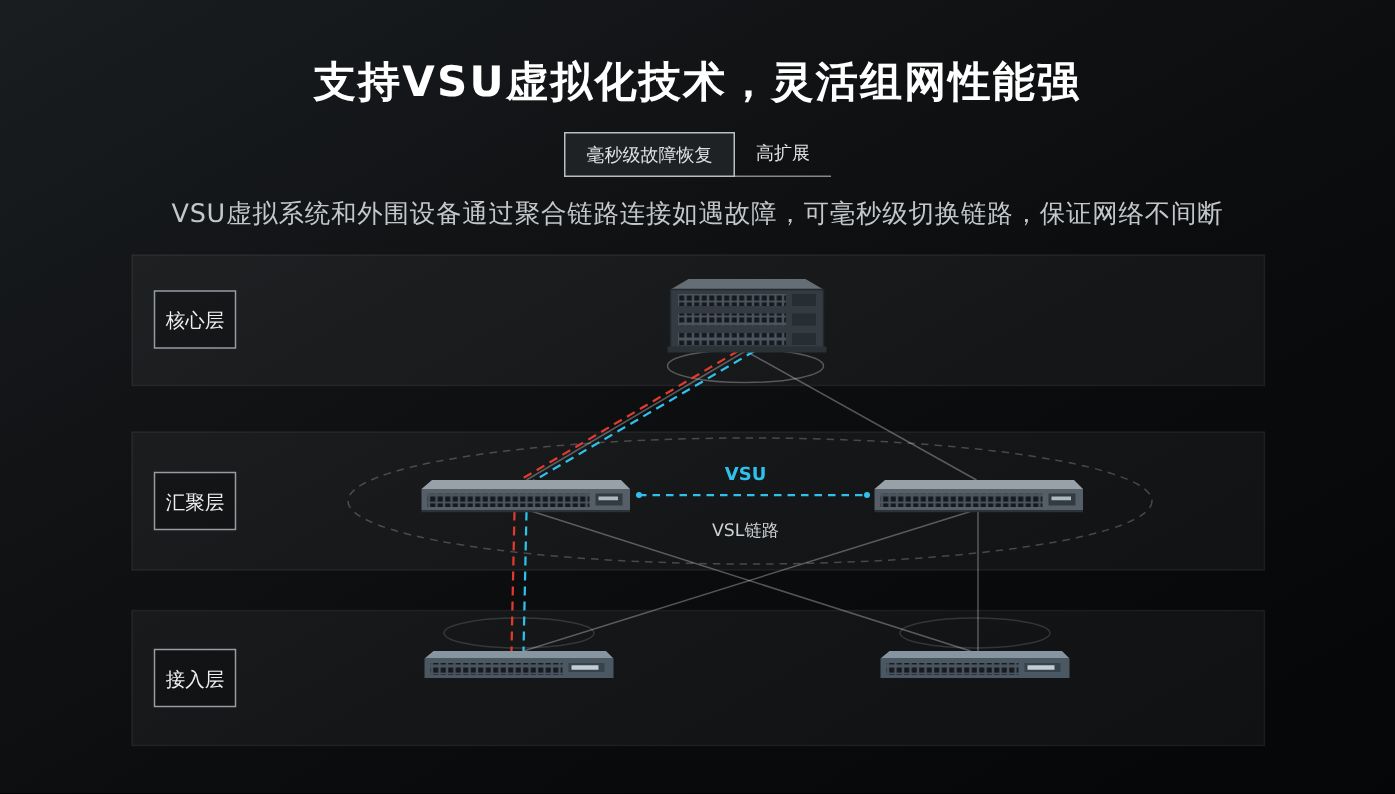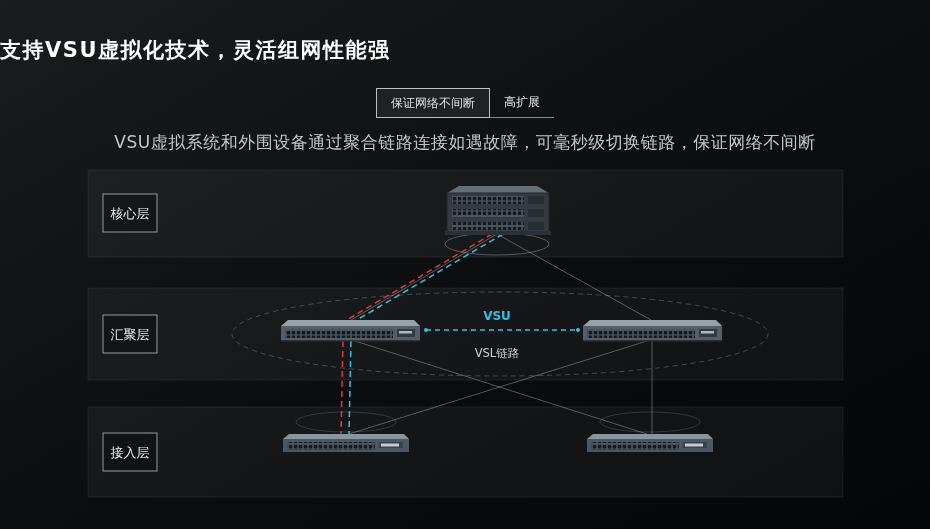--- a/index.html
+++ b/index.html
@@ -2,22 +2,22 @@
 <html><head>
 <meta charset="utf-8">
 <style>
   html,body{margin:0;padding:0;background:#000;}
   .page{
     position:relative;width:930px;height:529px;overflow:hidden;
     background:linear-gradient(150deg,#1a1d20 0%,#101214 35%,#0a0c0e 60%,#050607 100%);
     font-family:"DejaVu Sans","Liberation Sans",sans-serif;
   }
   .title{
-    position:absolute;top:36px;left:0;width:100%;
-    color:#ffffff;font-size:21px;font-weight:bold;letter-spacing:1.5px;
+    position:absolute;top:36px;left:0;width:100%;text-align:center;
+    color:#ffffff;font-size:28px;font-weight:bold;letter-spacing:1.5px;
   }
   .tabs{
     position:absolute;top:88px;left:50%;transform:translateX(-50%);
     display:flex;align-items:stretch;
     border-bottom:1px solid rgba(255,255,255,0.5);
   }
   .tab{
     padding:6px 14px 5px 14px;font-size:12px;color:#dfe2e4;
     white-space:nowrap;cursor:pointer;
   }
@@ -34,21 +34,21 @@
   text{font-family:"DejaVu Sans","Liberation Sans",sans-serif;}
 </style>
 </head>
 <body>
 
 <div class="page">
 
   <div class="title">支持VSU虚拟化技术，灵活组网性能强</div>
 
   <div class="tabs">
-    <div class="tab active">保证网络不间断</div>
+    <div class="tab active">毫秒级故障恢复</div>
     <div class="tab">高扩展</div>
   </div>
 
   <div class="desc">VSU虚拟系统和外围设备通过聚合链路连接如遇故障，可毫秒级切换链路，保证网络不间断</div>
 
   <svg class="diagram" width="930" height="369" viewBox="0 0 930 369">
 
     <defs>
       <pattern id="p-ports" width="5" height="10" patternUnits="userSpaceOnUse">
         <rect width="5" height="10" fill="#4b545c"></rect>

